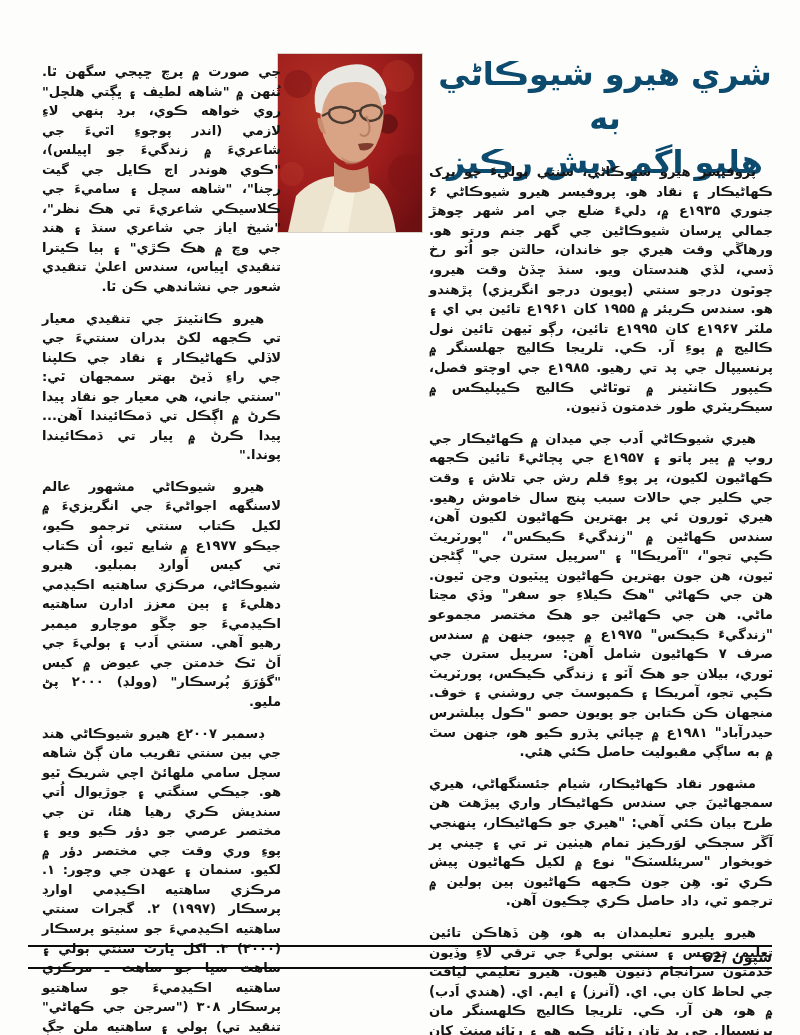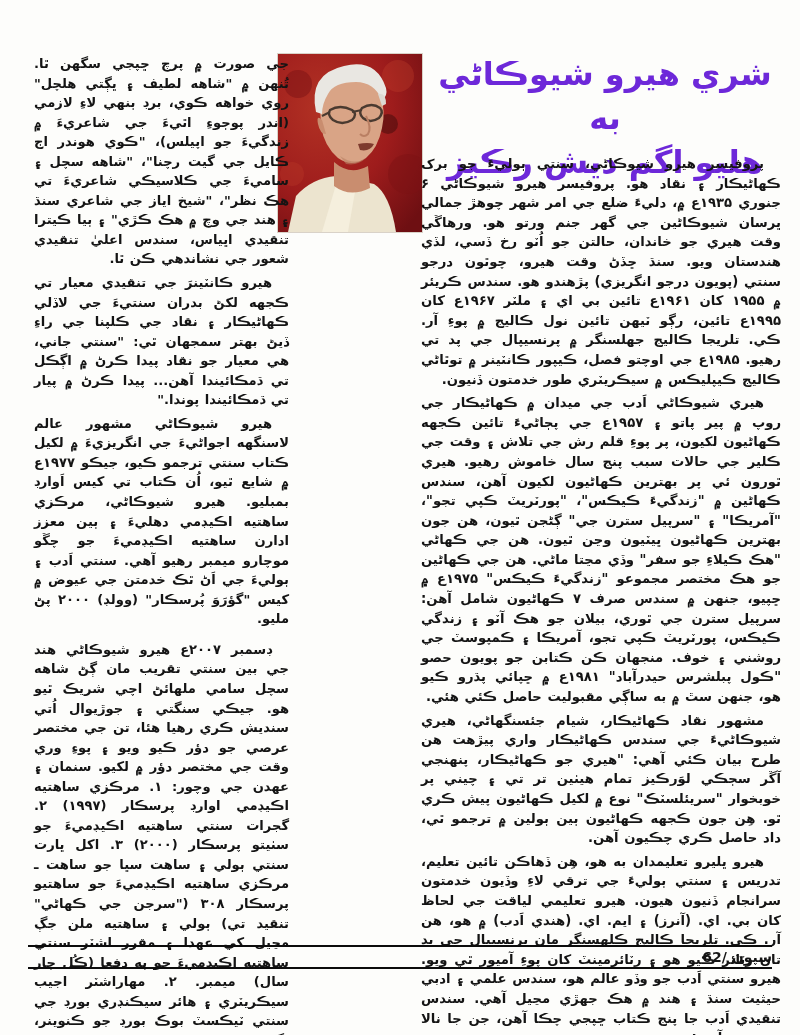--- a/index.html
+++ b/index.html
@@ -11,35 +11,35 @@
     position:relative;
     overflow:hidden;
   }
   .page { position:absolute; inset:0; }
 
   
   .headline {
     position:absolute; left:428px; top:52px; width:354px;
     text-align:center; direction:rtl;
     font-weight:bold; font-size:32px; line-height:1.38;
-    color:#6d28d9; letter-spacing:0.5px;
+    color:#0c4a6e; letter-spacing:0.5px;
   }
 
   
   .photo {
     position:absolute; left:278px; top:54px; width:144px; height:178px;
     box-shadow:0 0 0 1px #d9d2c8;
   }
   .photo svg { display:block; width:100%; height:100%; }
 
   
   .col { position:absolute; direction:rtl; text-align:justify; }
   .col-left  { left:30px;  top:50px;  width:263px; font-size:13.1px; line-height:19.55px; }
   .col-right { left:417px; top:150px; width:368px; font-size:13.2px; line-height:19.6px; }
-  .col p { font-weight:bold; text-indent:17px; margin:4px; word-spacing:1px; }
+  .col p { font-weight:bold; text-indent:17px; margin:12px; word-spacing:1px; }
   .col p.no-indent { text-indent:0; }
   .col p.gap { margin-top:11px; }
 
   
   .footer {
     position:absolute; left:28px; top:945px; width:744px; height:24px;
     border-top:2px solid #0c0c0c; border-bottom:2px solid #0c0c0c;
     display:flex; align-items:center; justify-content:flex-start;
     direction:rtl; font-size:14px; font-weight:bold;
   }
@@ -100,21 +100,21 @@
     <p class="no-indent">جي صورت ۾ پرچ ڇپجي سگهن ٿا. تُنهن ۾ "شاهه لطيف ۽ ڀڳتي هلچل" روي خواهه ڪوي، برڊ ٻنهي لاءِ لازمي (اندر پوڄوءِ اٿيءَ جي شاعريءَ ۾ زندگيءَ جو اپيلس)، "ڪوي هوندر اڄ ڪايل جي گيت رچنا"، "شاهه سچل ۽ ساميءَ جي ڪلاسيڪي شاعريءَ تي هڪ نظر"، "شيخ اياز جي شاعري سنڌ ۽ هند جي وچ ۾ هڪ ڪڙي" ۽ ٻيا ڪيترا تنقيدي اڀياس، سندس اعليٰ تنقيدي شعور جي نشاندهي ڪن ٿا.</p>
     <p>هيرو ڪانٽينرَ جي تنقيدي معيار تي ڪجهه لکڻ بدران سنتيءَ جي لاڏلي ڪهاڻيڪار ۽ نقاد جي ڪلپنا جي راءِ ڏيڻ بهتر سمجهان ٿي: "سنتي جاني، هي معيار جو نقاد پيدا ڪرڻ ۾ اڳڪل تي ڌمڪائيندا آهن... پيدا ڪرڻ ۾ پيار تي ڌمڪائيندا پوندا."</p>
     <p>هيرو شيوڪاڻي مشهور عالم لاسنگهه اجواڻيءَ جي انگريزيءَ ۾ لکيل ڪتاب سنتي ترجمو ڪيو، جيڪو ۱۹۷۷ع ۾ شايع ٿيو، اُن ڪتاب تي کيس اَوارڊ بمبليو. هيرو شيوڪاڻي، مرڪزي ساهتيه اڪيڊمي دهليءَ ۽ ٻين معزز ادارن ساهتيه اڪيڊميءَ جو چڱو موچارو ميمبر رهيو آهي. سنتي اَدب ۽ ٻوليءَ جي اَڻ ٿڪ خدمتن جي عيوض ۾ کيس "گؤرَوَ پُرسڪار" (وولڊ) ۲۰۰۰ پڻ مليو.</p>
     <p class="gap">ڊسمبر ۲۰۰۷ع هيرو شيوڪاڻي هند جي بين سنتي تقريب مان ڳڻ شاهه سچل سامي ملهائڻ اچي شريڪ ٿيو هو. جيڪي سنگتي ۽ جوڙيوال اُتي سنديش ڪري رهيا هئا، تن جي مختصر عرصي جو دؤر ڪيو ويو ۽ پوءِ وري وقت جي مختصر دؤر ۾ لکيو. سنمان ۽ عهدن جي وچور: ۱. مرڪزي ساهتيه اڪيڊمي اوارڊ پرسڪار (۱۹۹۷) ۲. گجرات سنتي ساهتيه اڪيڊميءَ جو سٺيتو پرسڪار (۲۰۰۰) ۳. اکل ڀارت سنتي ٻولي ۽ ساهت سڀا جو ساهت ـ مرڪزي ساهتيه اڪيڊميءَ جو ساهتيو پرسڪار ۳۰۸ ("سرجن جي ڪهاڻي" تنقيد تي) ٻولي ۽ ساهتيه ملن جڳ مڃيل کي عهدا ۽ مقرر اشٽر سنتي ساهتيه اڪيڊميءَ جو ٻه دفعا (ڪُل چار سال) ميمبر. ۲. مهاراشٽر اجيب سيڪريٽري ۽ هائر سيڪنڊري بورڊ جي سنتي ٽيڪسٽ بوڪ بورڊ جو ڪنوينر، لڳاتار ۱۸۱ کان رٽائر ٿيڻ تائين. ۳. ممبئي يونيورسٽيءَ جي سينيٽ جو ميمبر (۱۹۹۲ کان ۱۹۹۵) ۷. ممبئي يونيورسٽيءَ جي 'سنتي بورڊ آف اسٽڊيز' ۱۹۹۵ تائين ميمبر ۽ آخرين ٻه سال چيئرمين. ۵. پل تير گيان پيٺ ساهتيه پرسڪار جي سنتي ڪاميٽيءَ جو پنج سال ميمبر. اِن کان سواءِ ۱۹۷۵ کان ڪيترن ساهتيه سيمينارن ۾ شرڪت. تڙو پنهنجي آثر ڪتاب 'سچ بنار سوچ' جي مهورت مولانا هٿين ڪئي. مان جڏهن ايم اي ۾ پڙهندي هيس ته ان خاص الهنڊگيءَ وچي ڪاڻيءَ جا ليڪچر اٽينڊ ڪندي هيس. اُنهن جي سمجهاڻين جو اثر اڄ به تازو هو. شيوڪاڻيءَ جو رشتو اسان جي گهر سان ڳنڍيل هو، ان سان گڏ ڪيترا اصل ڪاليج جي مخزن اسان وٽ ڇپجندي هئي. نتيجي ۾ ريت الاهي ڪيئن آهي پنهنجو هڪ مڪاني ڪتب ڪي تک سگهن جي شڪتي ڏئي. اهڙا شخص وسرڻ جا نه آهن.</p>
 
   </div>
 
   <div class="col col-right">
     <p>پروفيسر هيرو شيوڪاڻي، سنتي ٻوليءَ جو برک ڪهاڻيڪار ۽ نقاد هو. پروفيسر هيرو شيوڪاڻي ۶ جنوري ۱۹۳۵ع ۾، دليءَ ضلع جي امر شهر چوهڙ جمالي ڀرسان شيوڪاڻين جي گهر جنم ورتو هو. ورهاڱي وقت هيري جو خاندان، حالتن جو اُٽو رخ ڏسي، لڏي هندستان ويو. سنڌ ڇڏڻ وقت هيرو، چوٿون درجو سنتي (پويون درجو انگريزي) پڙهندو هو. سندس ڪريئر ۾ ۱۹۵۵ کان ۱۹۶۱ع تائين بي اي ۽ ملٽر ۱۹۶۷ع کان ۱۹۹۵ع تائين، رڳو ٽيهن تائين نول ڪاليج ۾ پوءِ آر. ڪي. تلريجا ڪاليج جهلسنگر ۾ پرنسيپال جي پد تي رهيو. ۱۹۸۵ع جي اوچتو فصل، ڪيپور ڪانٽينر ۾ توٿاڻي ڪاليج ڪيپليڪس ۾ سيڪريٽري طور خدمتون ڏنيون.</p>
     <p>هيري شيوڪاڻي اَدب جي ميدان ۾ ڪهاڻيڪار جي روپ ۾ پير پاتو ۽ ۱۹۵۷ع جي پڄاڻيءَ تائين ڪجهه ڪهاڻيون لکيون، پر پوءِ قلم رش جي تلاش ۽ وقت جي ڪلير جي حالات سبب پنج سال خاموش رهيو. هيري ٿورون ئي پر بهترين ڪهاڻيون لکيون آهن، سندس ڪهاڻين ۾ "زندگيءَ ڪيڪس"، "پورٽريٽ ڪپي تجو"، "آمريڪا" ۽ "سرپيل سترن جي" ڳڻجن ٿيون، هن جون بهترين ڪهاڻيون ڀيٽيون وڃن ٿيون. هن جي ڪهاڻي "هڪ ڪيلاءِ جو سفر" وڏي مڃتا ماڻي. هن جي ڪهاڻين جو هڪ مختصر مجموعو "زندگيءَ ڪيڪس" ۱۹۷۵ع ۾ ڇپيو، جنهن ۾ سندس صرف ۷ ڪهاڻيون شامل آهن: سرپيل سترن جي ٿوري، بيلان جو هڪ آٽو ۽ زندگي ڪيڪس، پورٽريٽ ڪپي تجو، آمريڪا ۽ ڪمپوسٽ جي روشني ۽ خوف. منجهان ڪن ڪتابن جو پويون حصو "ڪول پبلشرس حيدرآباد" ۱۹۸۱ع ۾ ڇپائي پڌرو ڪيو هو، جنهن سٿ ۾ به ساڳي مقبوليت حاصل ڪئي هئي.</p>
-    <p>مشهور نقاد ڪهاڻيڪار، شيام جئسنگهاڻي، هيري شيوڪاڻيءَ جي سندس ڪهاڻيڪار واري پيڙهت هن طرح بيان ڪئي آهي: "هيري جو ڪهاڻيڪار، پنهنجي آڱر سڄڪي لوَرڪيز تمام هيٺين تر تي ۽ چيني پر خوبخوار "سريئلسٽڪ" نوع ۾ لکيل ڪهاڻيون پيش ڪري ٿو. هِن جون ڪجهه ڪهاڻيون ٻين ٻولين ۾ ترجمو ٿي، داد حاصل ڪري چڪيون آهن.</p>
+    <p>مشهور نقاد ڪهاڻيڪار، شيام جئسنگهاڻي، هيري سمجهاڻينَ جي سندس ڪهاڻيڪار واري پيڙهت هن طرح بيان ڪئي آهي: "هيري جو ڪهاڻيڪار، پنهنجي آڱر سڄڪي لوَرڪيز تمام هيٺين تر تي ۽ چيني پر خوبخوار "سريئلسٽڪ" نوع ۾ لکيل ڪهاڻيون پيش ڪري ٿو. هِن جون ڪجهه ڪهاڻيون ٻين ٻولين ۾ ترجمو ٿي، داد حاصل ڪري چڪيون آهن.</p>
     <p>هيرو ڀليرو تعليمدان به هو، هِن ڏهاڪن تائين تعليم، تدريس ۽ سنتي ٻوليءَ جي ترقي لاءِ وڏيون خدمتون سرانجام ڏنيون هيون. هيرو تعليمي لياقت جي لحاظ کان بي. اي. (آنرز) ۽ ايم. اي. (هندي اَدب) ۾ هو، هن آر. ڪي. تلريجا ڪاليج ڪلهسنگر مان پرنسيپال جي پد تان رٽائر ڪيو هو ۽ رٽائرمينٽ کان پوءِ آميور ٿي ويو. هيرو سنتي اَدب جو وڏو عالم هو، سندس علمي ۽ ادبي حيثيت سنڌ ۽ هند ۾ هڪ جهڙي مڃيل آهي. سندس تنقيدي اَدب جا پنج ڪتاب ڇپجي چڪا آهن، جن جا نالا هن ريت آهن:</p>
     <p>۱. جست جو غلوم ۾ سنتي ڪهاڻي (۱۹۷۵) ۲. جلزو (تنقيدي ليکن جو مجموعو) (۱۹۸۲) ۳. قمقفل (۱۹۹۲) ۴. لوڪ لووهي تون لوچو هلايا (سنتي اَدب جي ڪجهه اهم شخصيتن جو تنقيدي اڀياس: ۲۰۰۲) ۵. سرجن جو سنگت ۾ سنتي ڪهاڻي (۲۰۰۵).</p>
 
   </div>
 
   <div class="footer">
     <span>سپون /62</span>
   </div>
 
 </div>

